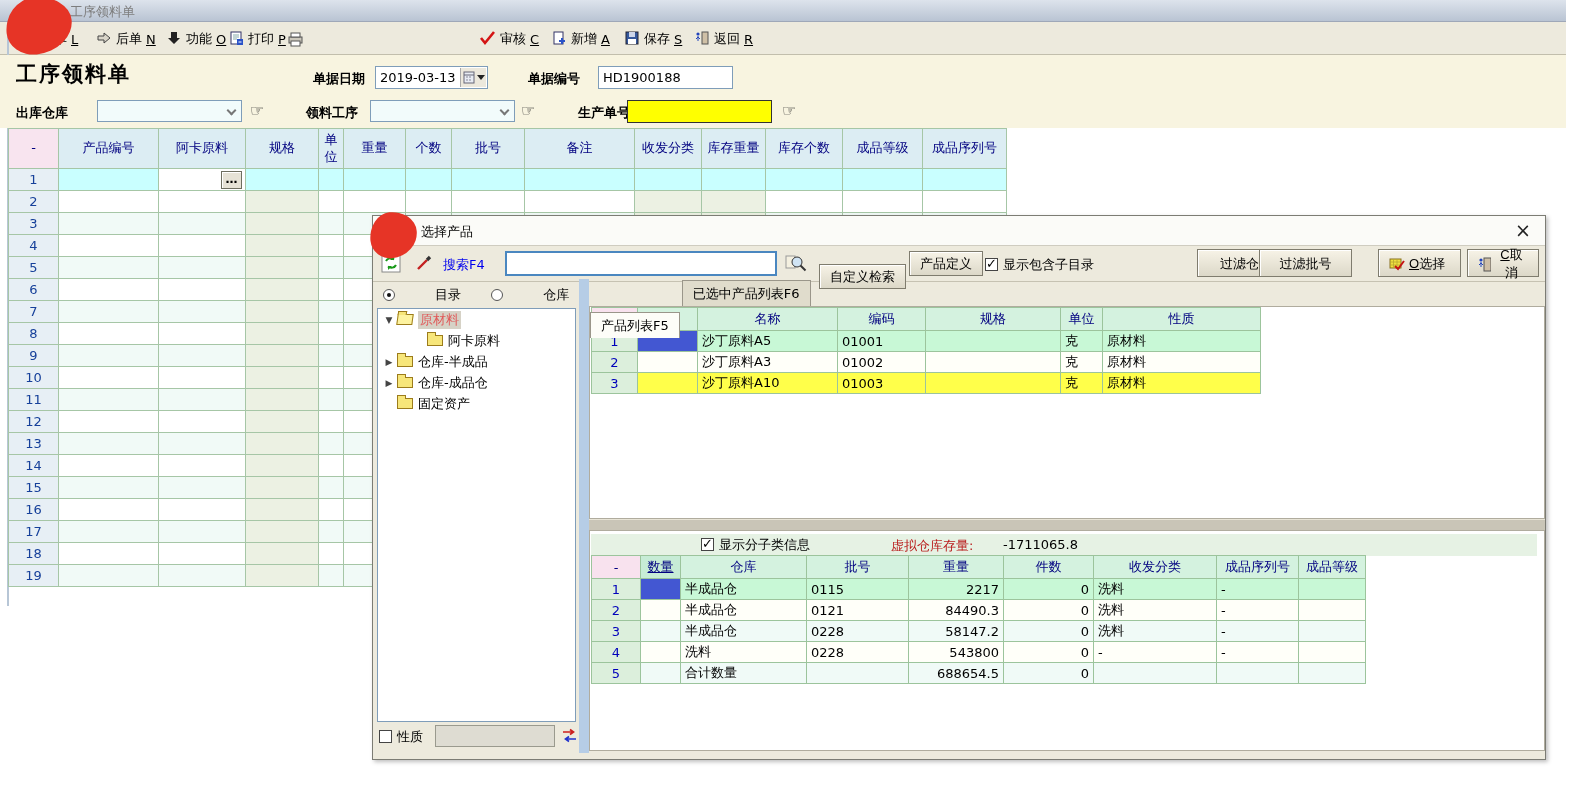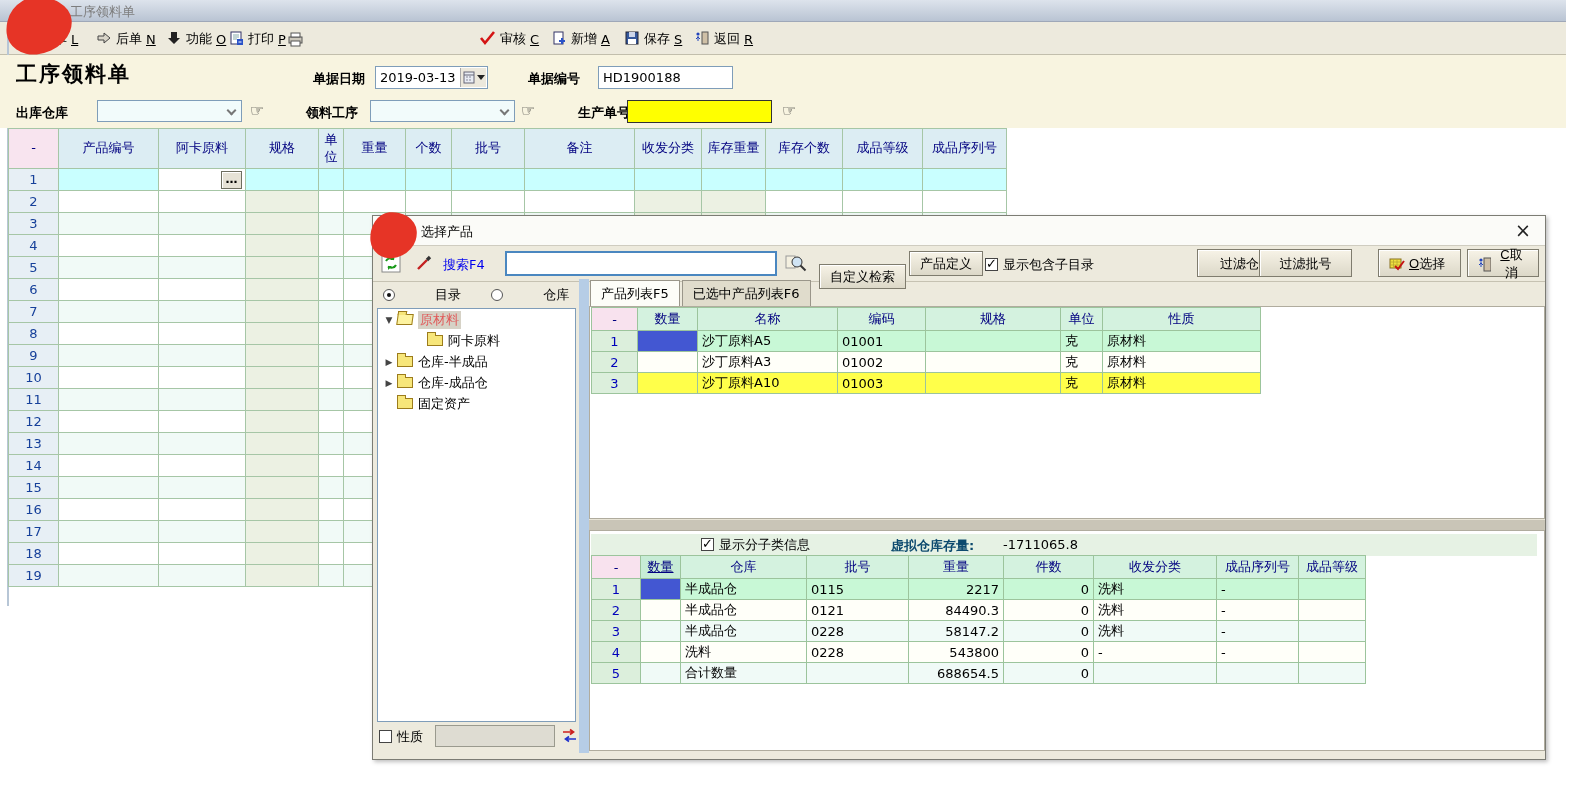--- a/index.html
+++ b/index.html
@@ -100,30 +100,30 @@
   .nature-combo { position:absolute; left:58px; top:0; width:120px; height:22px; background:#dedcd2;
     border:1px solid #9a9a8e; }
   .swap { position:absolute; left:184px; top:2px; }
 
   .vstrip { position:absolute; left:206px; top:63px; width:10px; height:474px; background:#b6cde6; }
 
   
   .tabs { position:absolute; left:217px; top:64px; height:26px; display:flex; }
   .tab { padding:4px 10px 0; font-size:13px; border:1px solid #9a968a; border-bottom:none;
     background:#e0dccc; margin-right:2px; height:26px; }
-  .tab.active { background:#fdfdf8; position:relative; z-index:2; }
+  .tab.active { background:#fdfdf8; position:relative; z-index:2;margin-top:32px; }
   .panel-top { position:absolute; left:216px; top:90px; width:956px; height:213px; background:#fff;
     border:1px solid #b0ac9e; }
   .hsplit { position:absolute; left:216px; top:303px; width:956px; height:11px; background:#c9c5b7;
     border-top:1px solid #e8e4d6; }
   .panel-bottom { position:absolute; left:216px; top:314px; width:956px; height:221px; background:#fff;
     border:1px solid #b0ac9e; }
   .info-strip { position:absolute; left:1px; top:3px; width:946px; height:22px; background:#e6f2e4; }
   .inv-check { position:absolute; left:110px; top:2px; }
-  .virt-label { position:absolute; left:300px; top:3px; color:#0c4a6e; font-weight:bold; }
+  .virt-label { position:absolute; left:300px; top:3px; color:#b91c1c; font-weight:normal; }
   .virt-value { position:absolute; left:412px; top:3px; }
 
   .dtable th { background:#d4f2df; color:#000080; font-weight:normal; font-size:13px;
     border:1px solid #9cc49c; height:23px; padding:0 2px; }
   .dtable th.rn-h { background:#f8e2ee; }
   .dtable th.hsel { text-decoration:underline; background:#c7ecd6; }
   .dtable td { border:1px solid #9cc49c; height:21px; font-size:13px; padding:0 4px; background:#fffff9; }
   .dtable td.rn { background:#dcefdc; color:#0000bb; text-align:center; }
   .dtable tr.ralt td:not(.rn) { background:#f0faf7; }
   .dtable tr.rsel td:not(.rn) { background:#c8f8d6; }

